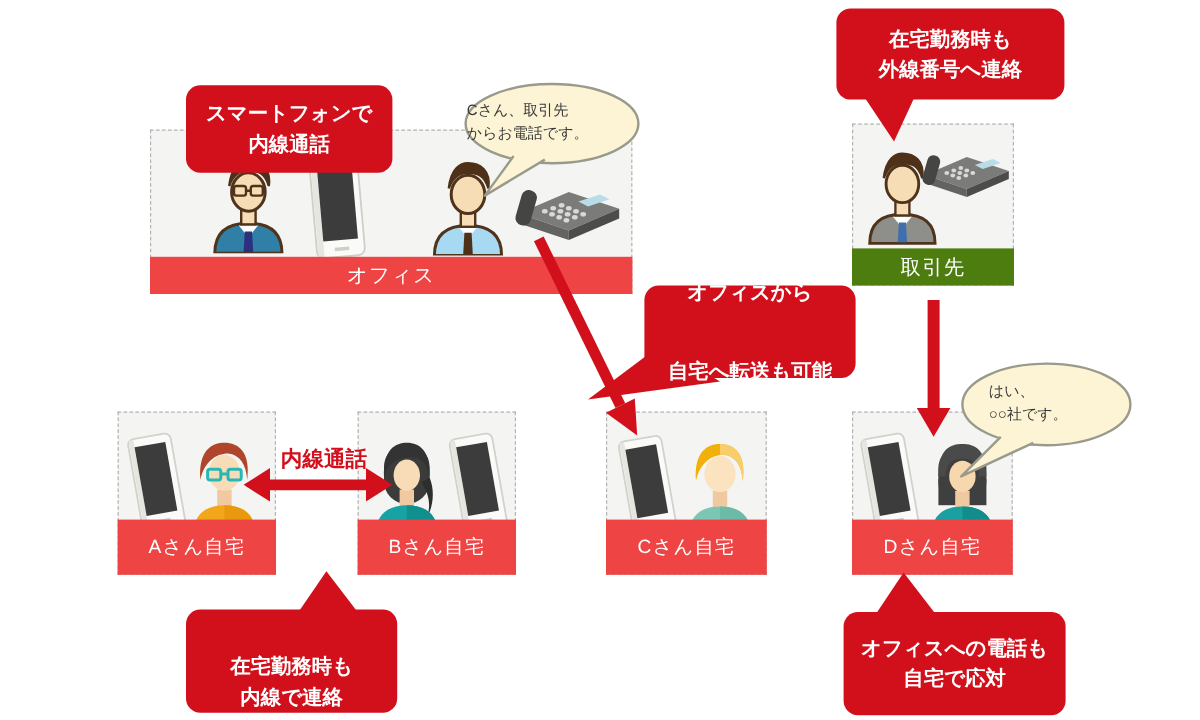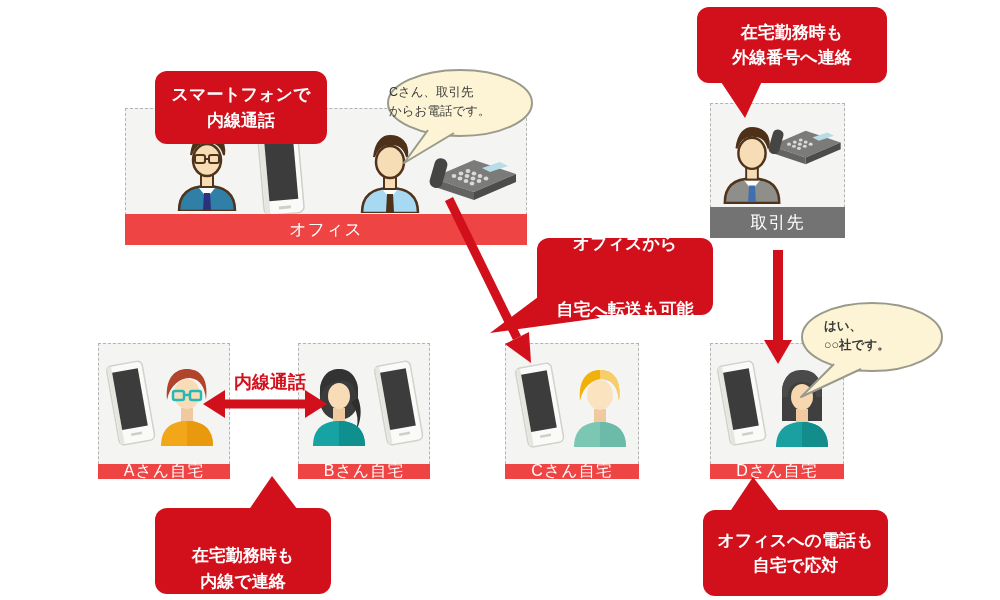--- a/index.html
+++ b/index.html
@@ -4,22 +4,22 @@
 <style>
   html,body{margin:0;padding:0;background:#fff;}
   .canvas{position:relative;width:1000px;height:600px;background:#ffffff;
           font-family:"Liberation Sans","DejaVu Sans",sans-serif;overflow:hidden;}
 
   
   .zone{position:absolute;background:#f4f4f3;border:1px dashed #b3b3b3;z-index:1;}
   .zone-label{position:absolute;left:-1px;right:-1px;bottom:-1px;height:31px;
               background:#ef4444;color:#fff;display:flex;align-items:center;justify-content:center;
               font-size:17px;letter-spacing:1px;}
-  .zone-label.green{background:#737373;}
-  .home .zone-label{height:15px;font-size:16px;}
+  .zone-label.green{background:#4d7c0f;}
+  .home .zone-label{height:46px;font-size:16px;}
 
   .icon{position:absolute;}
 
   
   .callout{position:absolute;background:#d2101c;border-radius:12px;color:#fff;
            display:flex;flex-direction:column;justify-content:center;align-items:center;
            text-align:center;font-weight:bold;font-size:17px;line-height:1.5;z-index:6;}
 
   
   .overlay{position:absolute;left:0;top:0;z-index:4;pointer-events:none;}
@@ -296,20 +296,20 @@
   <div class="callout" style="left:703px;top:510px;width:185px;height:86px;">
     <div>オフィスへの電話も</div>
     <div>自宅で応対</div>
   </div>
 
   <div class="bubble-text" style="left:389px;top:83px;width:120px;">
     <div>Cさん、取引先</div>
     <div>からお電話です。</div>
   </div>
 
-  <div class="bubble-text" style="left:824px;top:317px;width:110px;font-weight:bold;">
+  <div class="bubble-text" style="left:824px;top:317px;width:110px;">
     <div>はい、</div>
     <div>○○社です。</div>
   </div>
 
   <div class="ext-label">内線通話</div>
 
 </div>
 
 </body></html>

